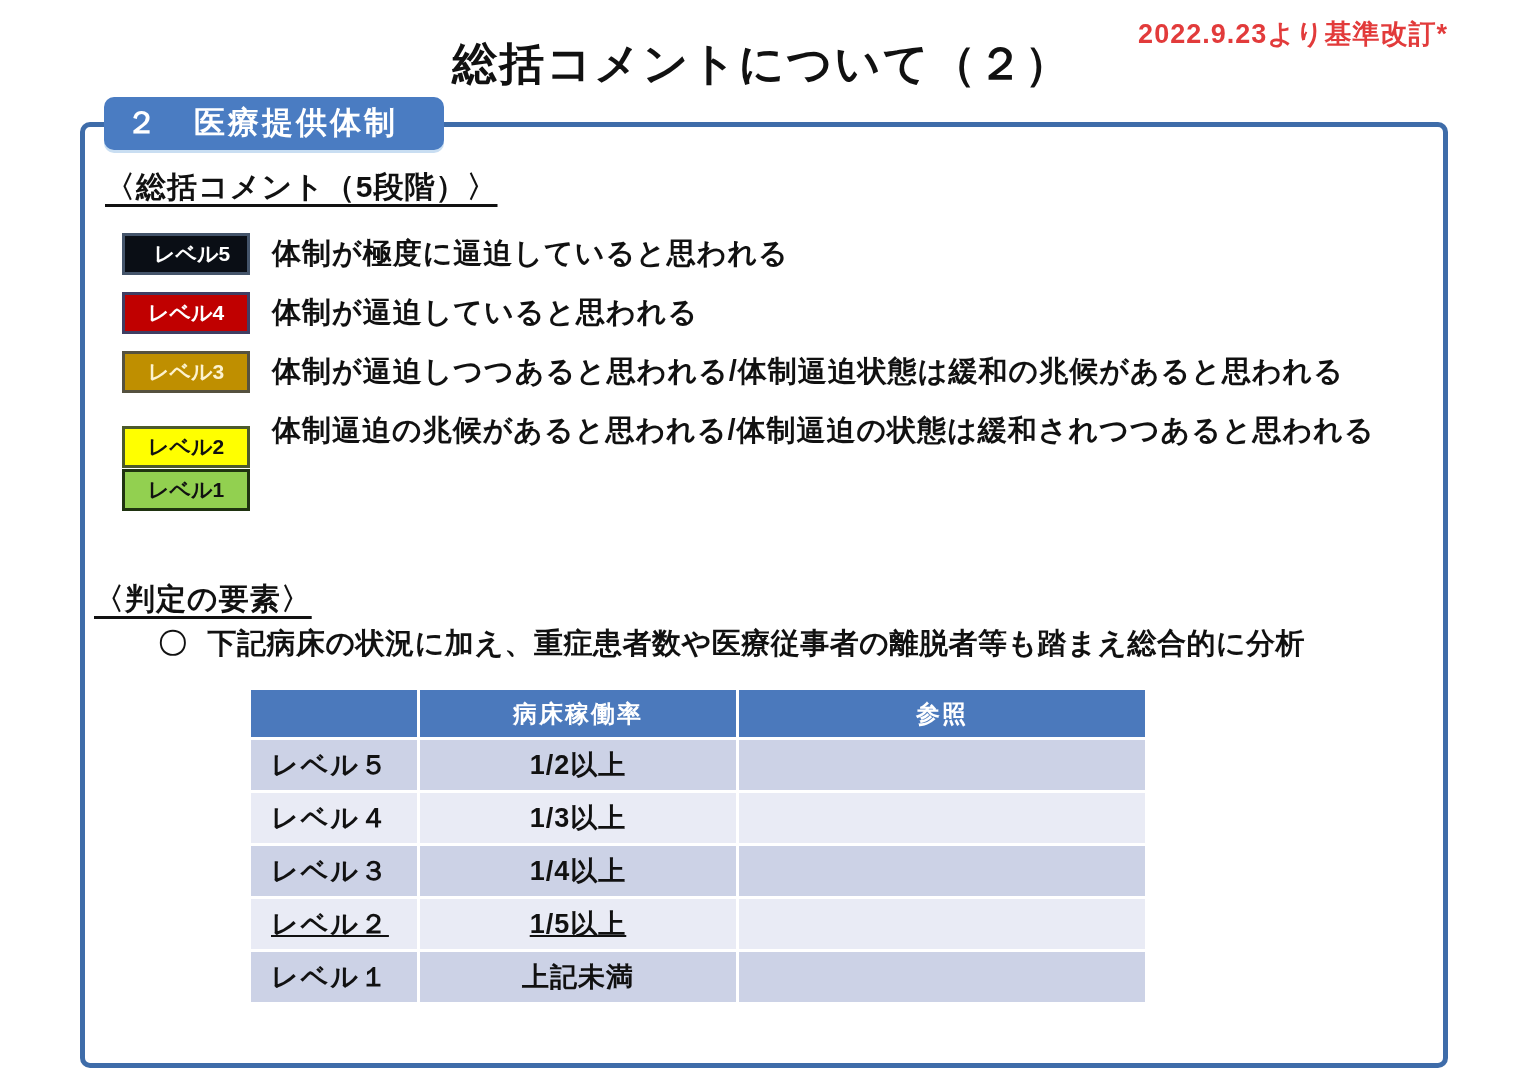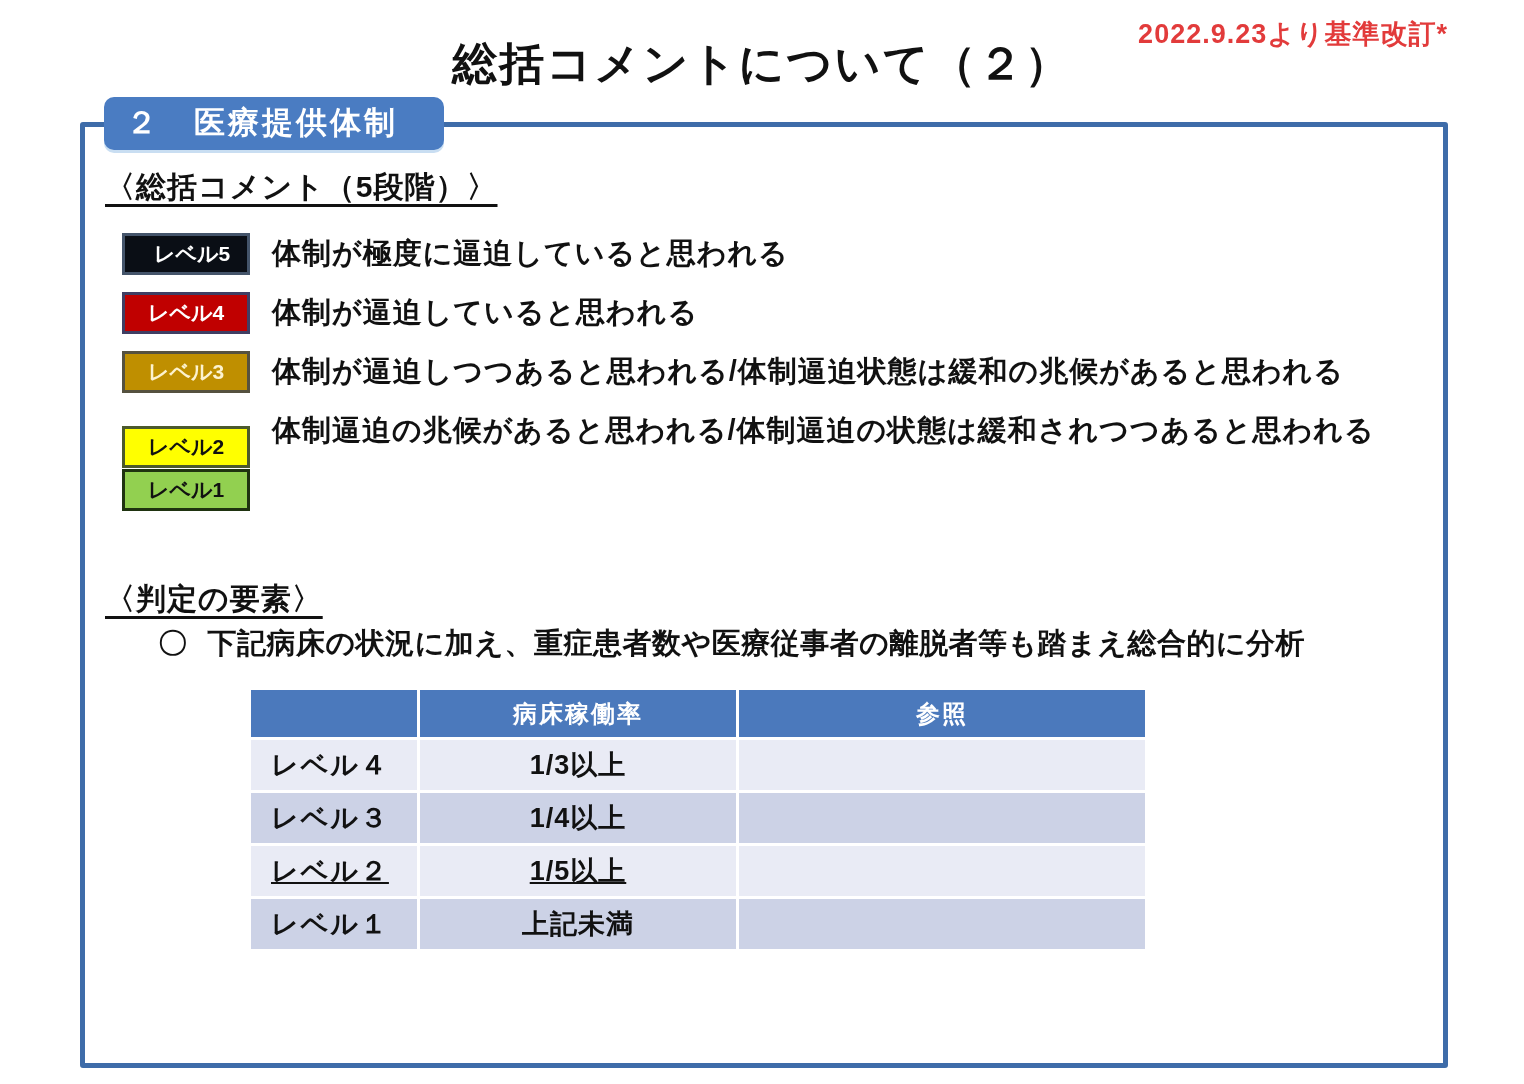--- a/index.html
+++ b/index.html
@@ -28,21 +28,21 @@
     font-size: 27px;
     font-weight: 700;
     letter-spacing: 1px;
   }
 
   .content-frame {
     position: absolute;
     left: 80px; top: 122px;
     width: 1368px; height: 946px;
     border: 5px solid #a21caf;
-    border-radius: 3px;
+    border-radius: 10px;
     background: #ffffff;
   }
 
   .section-tab {
     position: absolute;
     left: 80px; top: 97px;
     height: 53px;
     min-width: 340px;
     background: #4a7cc2;
     border-radius: 10px;
@@ -63,21 +63,21 @@
   .sub-heading {
     position: absolute;
     font-size: 30px;
     font-weight: 700;
     letter-spacing: 1px;
     text-decoration: underline;
     text-decoration-thickness: 2.5px;
     text-underline-offset: 7px;
   }
   .summary-heading { left: 20px; top: 40px; }
-  .judgement-heading { left: 20px; top: 452px; }
+  .judgement-heading { left: 9px; top: 452px; }
 
   .levels {
     position: absolute;
     left: 37px; top: 106px;
   }
   .level-row {
     display: flex;
     align-items: center;
     height: 42px;
     margin-bottom: 17px;
@@ -209,20 +209,25 @@
           <col class="c3">
         </colgroup>
       <thead>
         <tr style="background-color: rgb(75, 121, 188);">
           <th></th>
           <th>病床稼働率</th>
           <th>参照</th>
         </tr>
       </thead>
       <tbody>
+        <tr style="background-color: rgb(204, 210, 230);">
+          <td class="level-cell">レベル５</td>
+          <td class="rate-cell">1/2以上</td>
+          <td class="ref-cell"></td>
+        </tr>
         <tr style="background-color: rgb(233, 235, 245);">
           <td class="level-cell">レベル４</td>
           <td class="rate-cell">1/3以上</td>
           <td class="ref-cell"></td>
         </tr>
         <tr style="background-color: rgb(204, 210, 230);">
           <td class="level-cell">レベル３</td>
           <td class="rate-cell">1/4以上</td>
           <td class="ref-cell"></td>
         </tr>

